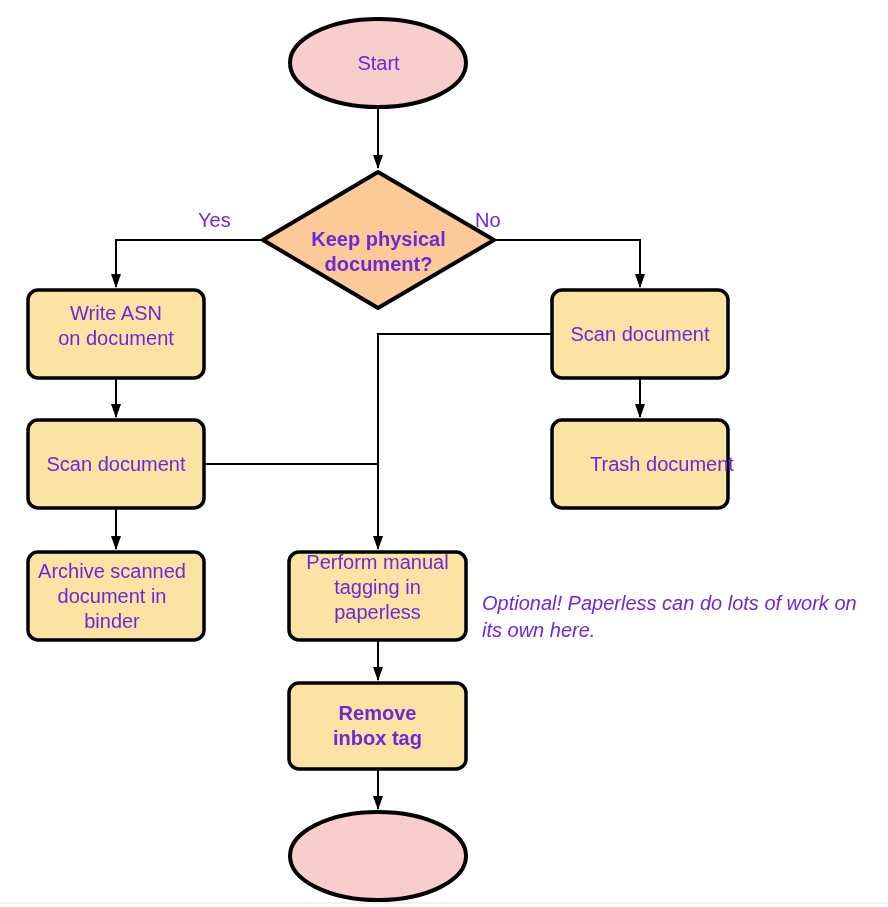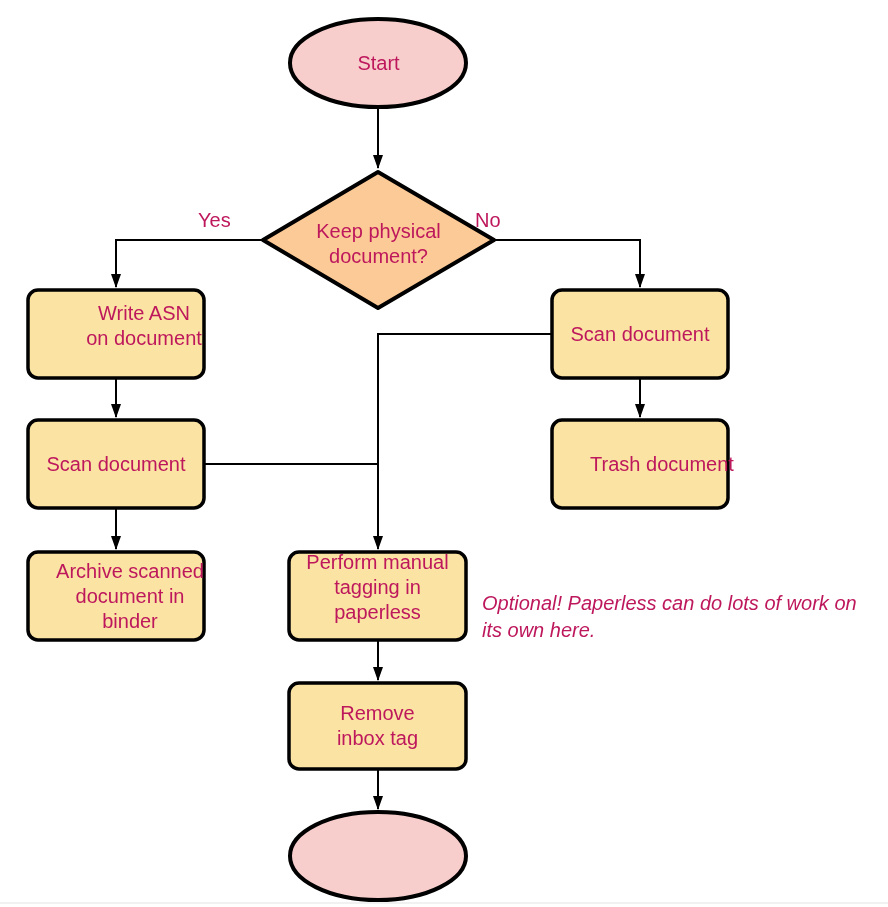--- a/index.html
+++ b/index.html
@@ -6,21 +6,21 @@
     margin: 0;
     padding: 0;
     background: #ffffff;
   }
   .canvas {
     position: relative;
     width: 888px;
     height: 907px;
     background: #ffffff;
     font-family: "Liberation Sans", sans-serif;
-    color: #be185d;
+    color: #6d28d9;
     overflow: hidden;
   }
   .shapes-layer {
     position: absolute;
     left: 0;
     top: 0;
   }
   .node-label {
     position: absolute;
     display: flex;
@@ -86,34 +86,34 @@
       <rect x="552" y="420" width="176" height="88" rx="10" stroke-width="3.5" fill="#FBE3A3"></rect>
       <rect x="289" y="552" width="177" height="88" rx="10" stroke-width="3.5" fill="#FBE3A3"></rect>
       <rect x="289" y="683" width="177" height="86" rx="10" stroke-width="3.5" fill="#FBE3A3"></rect>
       <ellipse cx="378" cy="856" rx="88" ry="44" stroke-width="4" fill="#F8CECC"></ellipse>
     </g>
 
     <line x1="0" y1="903" x2="888" y2="903" stroke-width="1.5" stroke="#ECECEC"></line>
   </svg>
 
   <div class="node-label" style="left:290px; top:19px;  width:177px; height:88px;">Start</div>
-  <div class="node-label" style="left:263px; top:176px; width:231px; height:136px;">Keep physical
+  <div class="node-label" style="left:263px; top:184px; width:231px; height:136px;font-weight:bold;">Keep physical
 document?</div>
-  <div class="node-label" style="left:28px;  top:290px; width:176px; height:72px;padding-left:28px;">Write ASN
+  <div class="node-label" style="left:28px;  top:290px; width:176px; height:72px;">Write ASN
 on document</div>
   <div class="node-label" style="left:28px;  top:420px; width:176px; height:88px;">Scan document</div>
-  <div class="node-label" style="left:42px;  top:552px; width:176px; height:88px;">Archive scanned
+  <div class="node-label" style="left:24px;  top:552px; width:176px; height:88px;">Archive scanned
 document in
 binder</div>
   <div class="node-label" style="left:552px; top:290px; width:176px; height:88px;">Scan document</div>
   <div class="node-label" style="left:552px; top:420px; width:176px; height:88px;margin-left:22px;">Trash document</div>
   <div class="node-label" style="left:289px; top:552px; width:177px; height:70px;border-radius:25px;">Perform manual
 tagging in
 paperless</div>
-  <div class="node-label" style="left:289px; top:683px; width:177px; height:86px;">Remove
+  <div class="node-label" style="left:289px; top:683px; width:177px; height:86px;font-weight:bold;">Remove
 inbox tag</div>
 
   <div class="edge-label" style="left:198px; top:209px; width:60px;">Yes</div>
   <div class="edge-label" style="left:475px; top:209px; width:60px;">No</div>
 
   <div class="annotation">Optional! Paperless can do lots of work on
 its own here.</div>
 
 </div>
 

